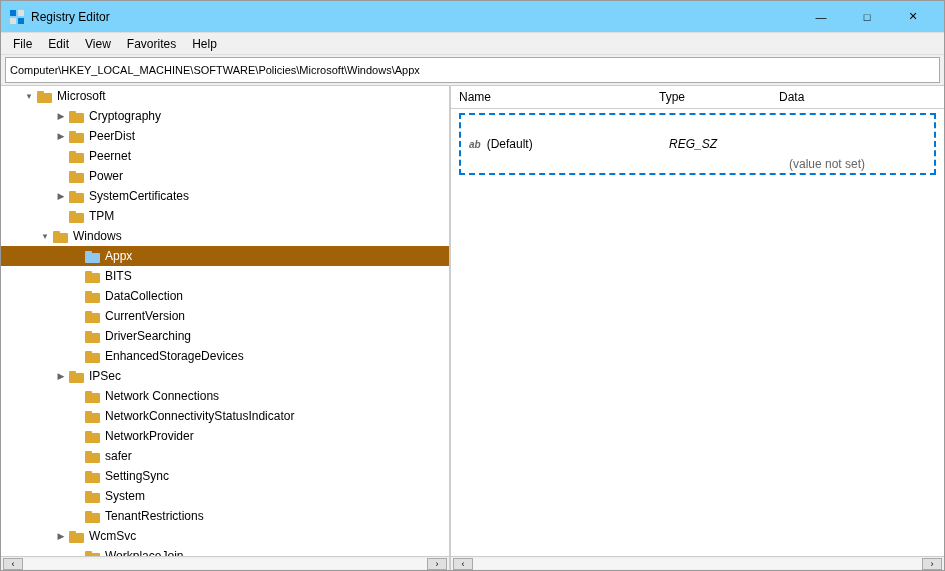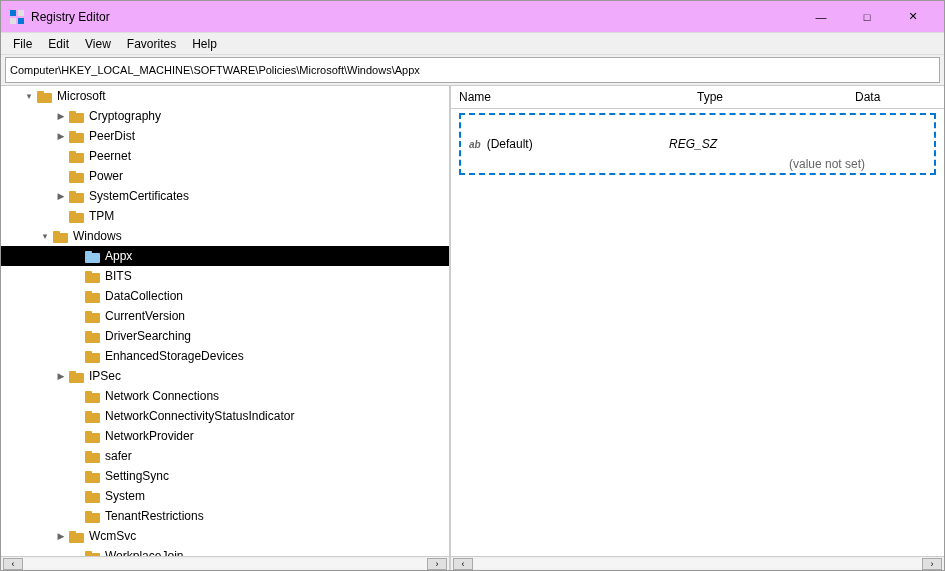--- a/index.html
+++ b/index.html
@@ -13,21 +13,21 @@
     }
     .window {
       width: 945px;
       height: 571px;
       background: #f0f0f0;
       border: 1px solid #999;
       display: flex;
       flex-direction: column;
     }
     .title-bar {
-      background: #f0abfc;
+      background: #7dd3fc;
       height: 32px;
       display: flex;
       align-items: center;
       padding: 0 8px;
       border-bottom: 1px solid #ddd;
       user-select: none;
     }
     .title-bar-icon {
       width: 16px;
       height: 16px;
@@ -99,21 +99,20 @@
       flex: 1;
       background: white;
       overflow: auto;
       position: relative;
     }
     .detail-header {
       display: flex;
       border-bottom: 1px solid #ccc;
       padding: 4px 8px;
       background: white;
-      gap: 38px;
     }
     .detail-col {
       font-size: 12px;
       font-weight: normal;
     }
     .detail-col.name { width: 200px; }
     .detail-col.type { width: 120px; }
     .detail-col.data { flex: 1; }
     .detail-row {
       display: flex;
@@ -128,21 +127,21 @@
     .detail-row .cell.data { flex: 1; color: #666; margin-top: 40px; }
     .tree-item {
       display: flex;
       align-items: center;
       height: 20px;
       padding-left: 4px;
       cursor: pointer;
       white-space: nowrap;
       font-size: 12px;
     }
-    .tree-item.selected { background: #000000; color: white; }
+    .tree-item.selected { background: #a16207; color: white; }
     .tree-item.selected .folder-icon { color: white; }
     .expand-btn {
       width: 16px;
       height: 16px;
       display: flex;
       align-items: center;
       justify-content: center;
       font-size: 9px;
       color: #666;
       cursor: pointer;

